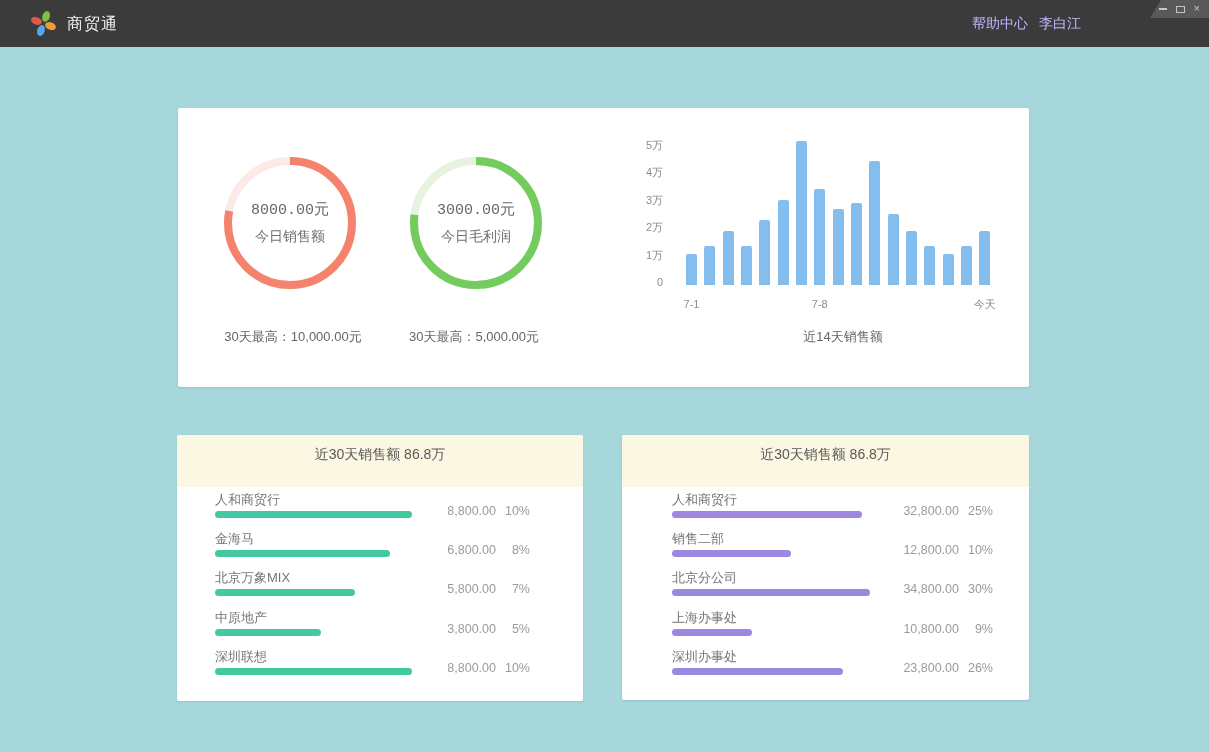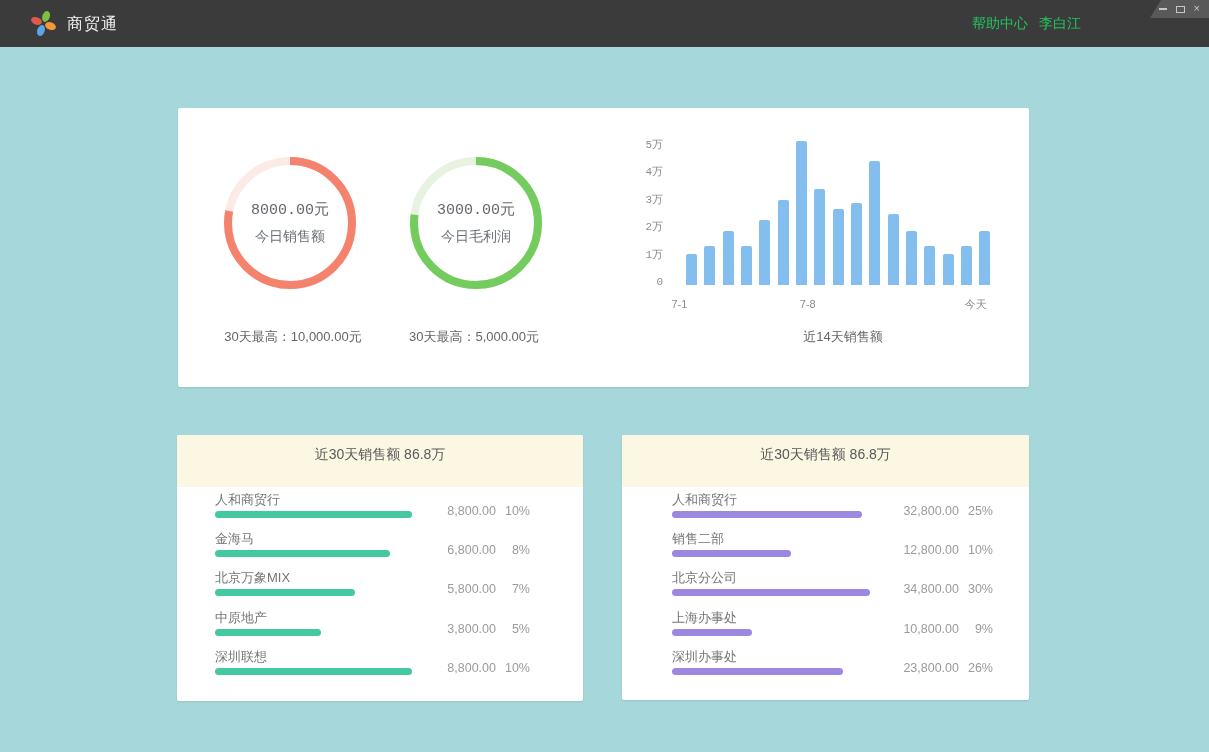--- a/index.html
+++ b/index.html
@@ -9,21 +9,21 @@
     background:#A6D7DB;
     overflow:hidden;
   }
   #app { position:relative; width:1209px; height:752px; background:#A6D7DB; }
 
   
   .titlebar { position:absolute; left:0; top:0; width:1209px; height:47px; background:#3B3B3B; }
   .logo { position:absolute; left:29px; top:9px; width:29px; height:29px; }
   .app-title { position:absolute; left:67px; top:0; height:47px; line-height:47px;
                font-size:16px; color:#F2F2F2; letter-spacing:1px; }
-  .tb-link { position:absolute; top:0; height:59px; line-height:47px; font-size:14px; color:#22c55e; cursor:pointer; }
+  .tb-link { position:absolute; top:0; height:59px; line-height:47px; font-size:14px; color:#c4b5fd; cursor:pointer; }
   .tb-help { right:181px; }
   .tb-user { right:128px; }
   .win-controls { position:absolute; top:0; right:0; width:59px; height:18px; background:#595959;
                   clip-path:polygon(11px 0, 100% 0, 100% 100%, 0 100%);
                   display:flex; align-items:center; justify-content:flex-end; gap:9px; padding-right:9px; }
   .wc-min { width:8px; height:2px; background:#C6C6C6; }
   .wc-max { width:9px; height:7px; border:1px solid #C6C6C6; }
   .wc-close { font-size:11px; color:#C6C6C6; line-height:1; margin-top:-1px; }
   .win-controls > * { cursor:pointer; }
 
@@ -40,24 +40,24 @@
   .gauge svg { position:absolute; left:0; top:0; width:134px; height:134px; }
   .gauge-text { position:absolute; inset:0; display:flex; flex-direction:column;
                 align-items:center; justify-content:center; gap:9px; }
   .gauge-value { font-size:15px; color:#62686E;font-family:Liberation Mono, monospace; }
   .gauge-label { font-size:14px; color:#6B7177; }
   .gauge-note { position:absolute; top:220px; width:240px; text-align:center; font-size:13px; color:#666666; }
   #note-0 { left:-5px; }
   #note-1 { left:176px; }
 
   
-  .y-tick { position:absolute; left:425px; width:60px; text-align:right; font-size:11px; color:#8D8D8D; line-height:14px;font-family:Liberation Mono, monospace; }
+  .y-tick { position:absolute; left:425px; width:60px; text-align:right; font-size:11px; color:#8D8D8D; line-height:14px; }
   #daily-bars { position:absolute; left:508px; top:36px; width:306px; height:141px; }
   .vbar { position:absolute; bottom:0; width:11px; border-radius:2px 2px 0 0; }
-  .x-tick { position:absolute; top:189px; width:40px; text-align:left; font-size:11px; color:#8D8D8D; line-height:14px; }
+  .x-tick { position:absolute; top:189px; width:40px; text-align:center; font-size:11px; color:#8D8D8D; line-height:14px; }
   .chart-caption { position:absolute; left:545px; top:220px; width:240px; text-align:center; font-size:13px; color:#666666; }
 
   
   .card-header { height:52px; background:#FBF7E3; text-align:center; line-height:38px;
                  font-size:14px; color:#5A5A5A; border-radius:2px 2px 0 0; }
   .rank-row { position:absolute; left:0; right:0; height:39px; }
   .rank-label { position:absolute; top:0; font-size:13px; color:#757575; line-height:15px; }
   .rank-bar { position:absolute; top:19px; height:7px; border-radius:3.5px; }
   .rank-nums { position:absolute; top:12px; display:flex; font-size:12.5px; color:#9B9B9B; line-height:15px; }
   .rank-amount { min-width:72px; text-align:right; }

